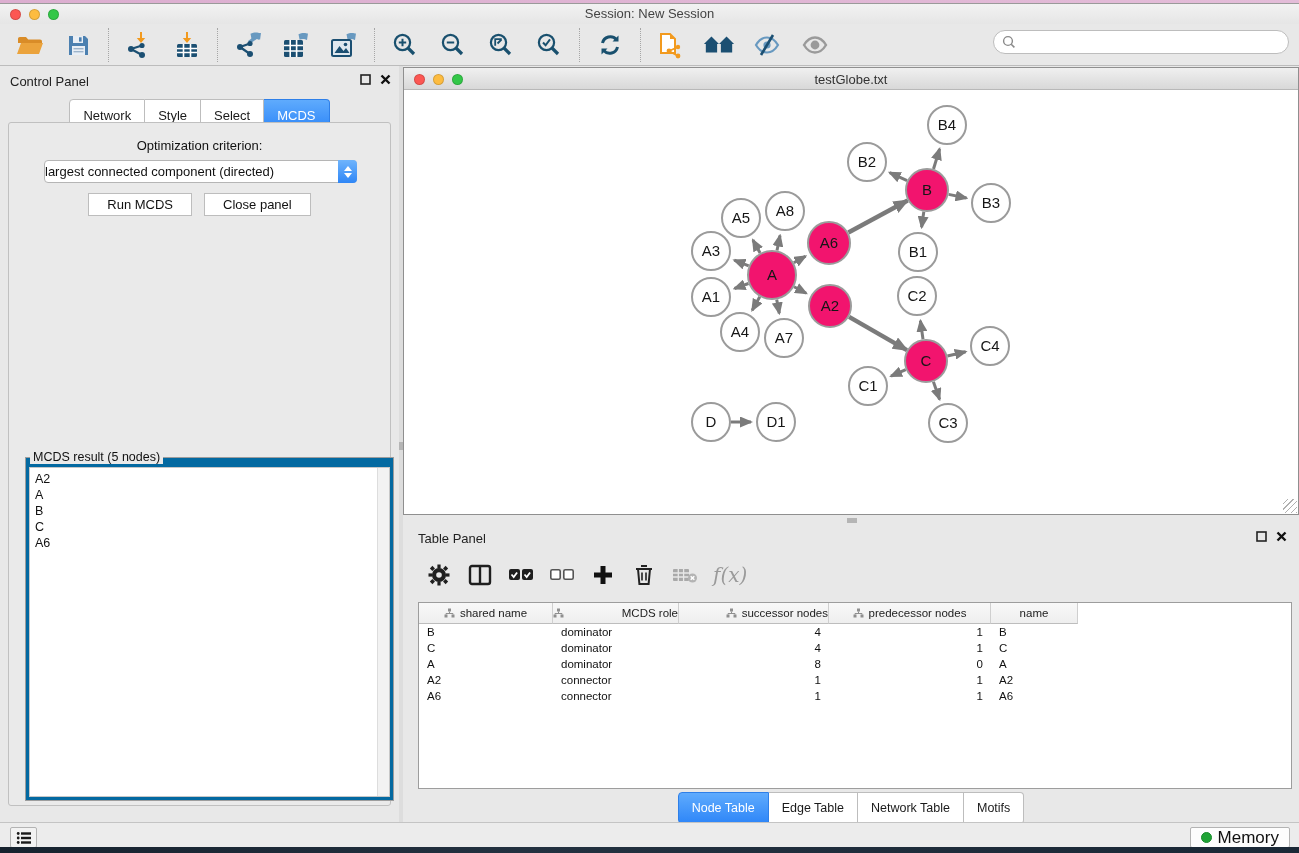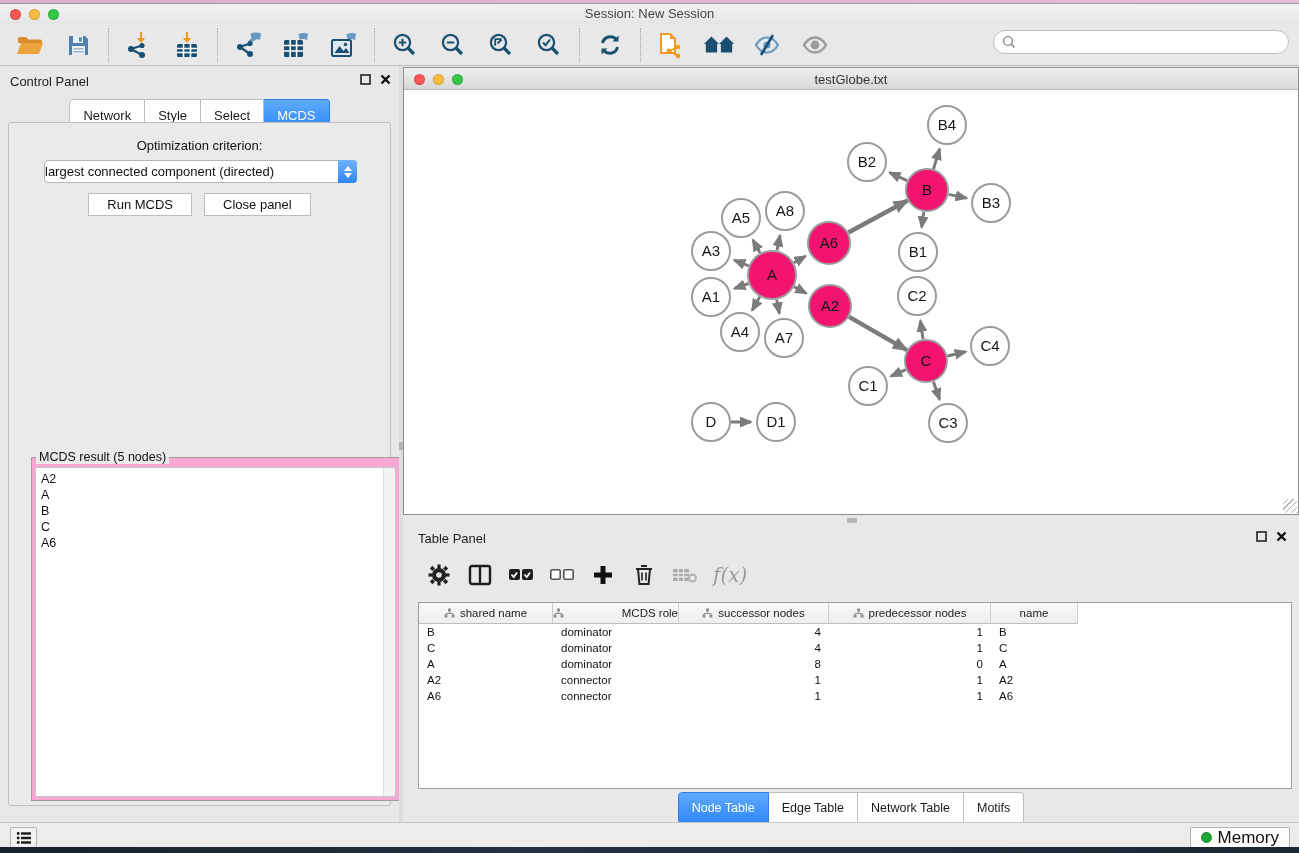--- a/index.html
+++ b/index.html
@@ -41,21 +41,21 @@
   .tabset .tab.active { background:linear-gradient(#5fabfd,#2e86f8); color:#fff; border-color:#2e7fe8; }
   .ctab-panel { position:absolute; left:8px; top:56px; width:383px; height:684px; background:#eaeaea; border:1px solid #c0c0c0; border-radius:3px; }
   .opt-label { position:absolute; left:0; width:100%; top:15px; text-align:center; font-size:13px; color:#111; }
   .selectbox { position:absolute; left:35px; top:37px; width:313px; height:23px; background:#fff; border:1px solid #b5b5b5; border-radius:4px; display:flex; align-items:center; }
   .selectbox .sel-val { flex:1; font-size:13px; color:#111; white-space:nowrap; overflow:hidden; }
   .selectbox .stepper { width:19px; height:23px; margin-right:-1px; border-radius:0 4px 4px 0; background:linear-gradient(#6fb4fc,#2f86f6); display:flex; flex-direction:column; align-items:center; justify-content:center; gap:2px; }
   .stepper .tri-up { width:0; height:0; border-left:4px solid transparent; border-right:4px solid transparent; border-bottom:5px solid #fff; }
   .stepper .tri-dn { width:0; height:0; border-left:4px solid transparent; border-right:4px solid transparent; border-top:5px solid #fff; }
   .btn-row { position:absolute; left:0; top:70px; width:100%; display:flex; justify-content:center; gap:12px; }
   .push-btn { height:23px; padding:0 18px; background:#fff; border:1px solid #bdbdbd; border-radius:0; font-size:13px; color:#111; display:flex; align-items:center; cursor:default; }
-  .result-box { position:absolute; left:22px; top:334px; width:369px; height:344px; border:1px solid #9d9d9d; background:#f9a8d4; }
+  .result-box { position:absolute; left:16px; top:334px; width:369px; height:344px; border:1px solid #9d9d9d; background:#0369a1; }
   .result-legend { position:absolute; left:4px; top:-8px; background:#eaeaea; padding:0 3px; font-size:12.5px; color:#111; }
   .result-list { position:absolute; left:3px; top:9px; right:3px; bottom:3px; background:#fff; border:1px solid #c7c7c7; overflow:hidden; }
   .result-items { position:absolute; left:5px; top:3px; font-size:12.5px; color:#111; line-height:16px; }
   .result-scroll { position:absolute; right:0; top:0; width:12px; height:100%; background:#f2f2f2; border-left:1px solid #ddd; }
 
   
   .right-col { position:absolute; left:403px; top:0; width:896px; height:100%; }
 
   .net-window { position:absolute; left:0; top:1px; width:896px; height:448px; border:1px solid #8f8f8f; background:#fff; }
   .net-titlebar { position:absolute; left:0; top:0; width:100%; height:22px; background:linear-gradient(#f0f0f0,#d8d8d8); border-bottom:1px solid #b8b8b8; }
@@ -554,21 +554,21 @@
                       <g fill="#8f8f8f">
                         <rect x="4" y="0.5" width="3" height="3"></rect>
                         <rect x="0.5" y="6.5" width="3" height="3"></rect>
                         <rect x="7.5" y="6.5" width="3" height="3"></rect>
                       </g>
                       <path d="M5.5 3.5v2M2 6.5v-1h7v1" stroke="#8f8f8f" fill="none" stroke-width="1"></path>
                     </svg>
                   </span>
                   <span>MCDS role</span>
                 </div>
-                <div class="dt-hcell" style="width: 150px;">
+                <div class="dt-hcell" style="width: 150px; justify-content: flex-end;">
                   <span>
                     <svg width="11" height="10" viewBox="0 0 11 10">
                       <g fill="#8f8f8f">
                         <rect x="4" y="0.5" width="3" height="3"></rect>
                         <rect x="0.5" y="6.5" width="3" height="3"></rect>
                         <rect x="7.5" y="6.5" width="3" height="3"></rect>
                       </g>
                       <path d="M5.5 3.5v2M2 6.5v-1h7v1" stroke="#8f8f8f" fill="none" stroke-width="1"></path>
                     </svg>
                   </span>

